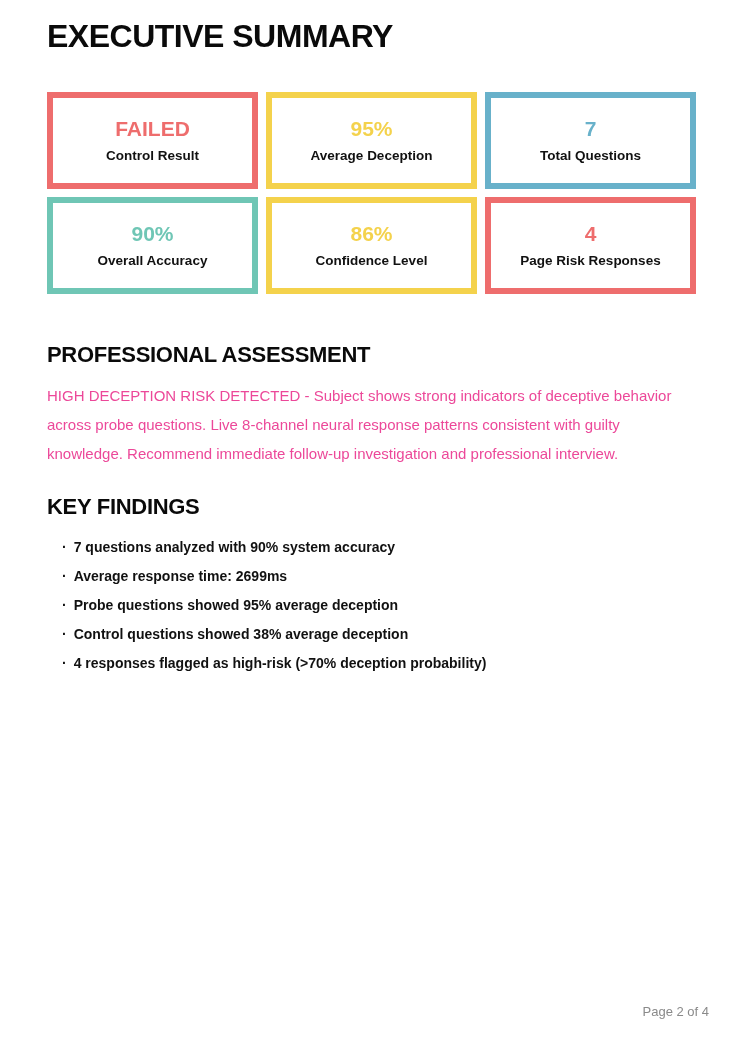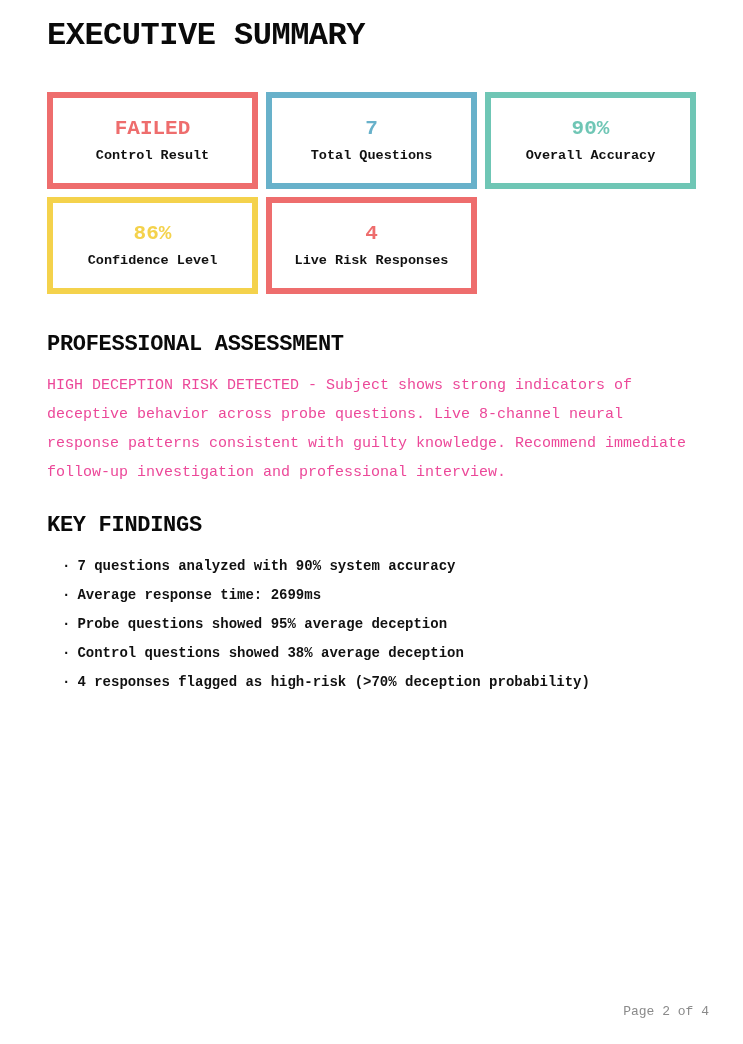--- a/index.html
+++ b/index.html
@@ -5,21 +5,21 @@
   html, body {
     margin: 0;
     padding: 0;
     background: #ffffff;
   }
   .page {
     position: relative;
     width: 743px;
     height: 1044px;
     background: #ffffff;
-    font-family: Liberation Mono, monospace;
+    font-family: Liberation Sans, sans-serif;
     color: #0a0a0a;
     overflow: hidden;
     box-sizing: border-box;
   }
   .content {
     padding: 0 47px;
   }
   .doc-title {
     margin: 16px 0 0 0;
     font-size: 32px;
@@ -62,21 +62,21 @@
     color: #111111;
   }
   .section-heading {
     margin: 0;
     font-size: 22px;
     line-height: 1.2;
     font-weight: 700;
     letter-spacing: -0.3px;
     color: #0a0a0a;
   }
-  .heading-assessment { margin-top: 38px; }
+  .heading-assessment { margin-top: 48px; }
   .heading-findings  { margin-top: 26px; }
   .assessment-body {
     margin: 13px 0 0 0;
     font-size: 15px;
     line-height: 29px;
     font-weight: 400;
     color: #ec4899;
   }
   .findings-list {
     list-style: none;
@@ -111,35 +111,39 @@
 <div class="page">
   <div class="content">
 
     <h1 class="doc-title">EXECUTIVE SUMMARY</h1>
 
     <div class="cards">
       <div class="card" style="--accent: #EE6D6D;">
         <div class="card-value">FAILED</div>
         <div class="card-label">Control Result</div>
       </div>
+      <div class="card" style="--accent: #F4D24C;">
+        <div class="card-value">95%</div>
+        <div class="card-label">Average Deception</div>
+      </div>
       <div class="card" style="--accent: #68B1CA;">
         <div class="card-value">7</div>
         <div class="card-label">Total Questions</div>
       </div>
       <div class="card" style="--accent: #6FC6B5;">
         <div class="card-value">90%</div>
         <div class="card-label">Overall Accuracy</div>
       </div>
       <div class="card" style="--accent: #F4D24C;">
         <div class="card-value">86%</div>
         <div class="card-label">Confidence Level</div>
       </div>
       <div class="card" style="--accent: #EE6D6D;">
         <div class="card-value">4</div>
-        <div class="card-label">Live Risk Responses</div>
+        <div class="card-label">Page Risk Responses</div>
       </div>
     </div>
 
     <h2 class="section-heading heading-assessment">PROFESSIONAL ASSESSMENT</h2>
     <p class="assessment-body">HIGH DECEPTION RISK DETECTED - Subject shows strong indicators of deceptive behavior across probe questions. Live 8-channel neural response patterns consistent with guilty knowledge. Recommend immediate follow-up investigation and professional interview.</p>
 
     <h2 class="section-heading heading-findings">KEY FINDINGS</h2>
     <ul class="findings-list">
       <li class="finding-item"><span class="bullet-dot">·</span><span>7 questions analyzed with 90% system accuracy</span></li>
       <li class="finding-item"><span class="bullet-dot">·</span><span>Average response time: 2699ms</span></li>

